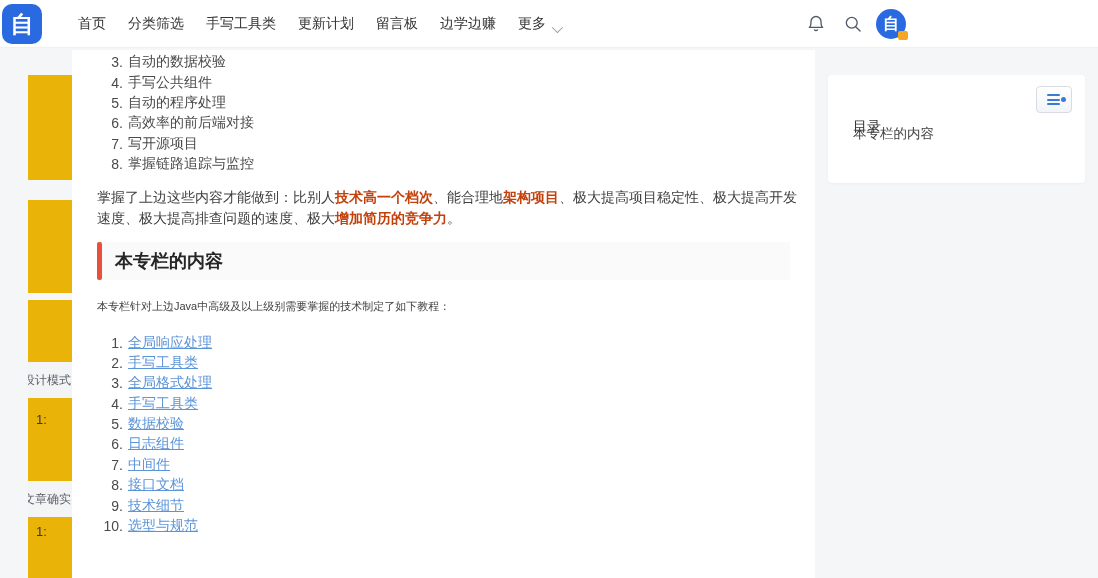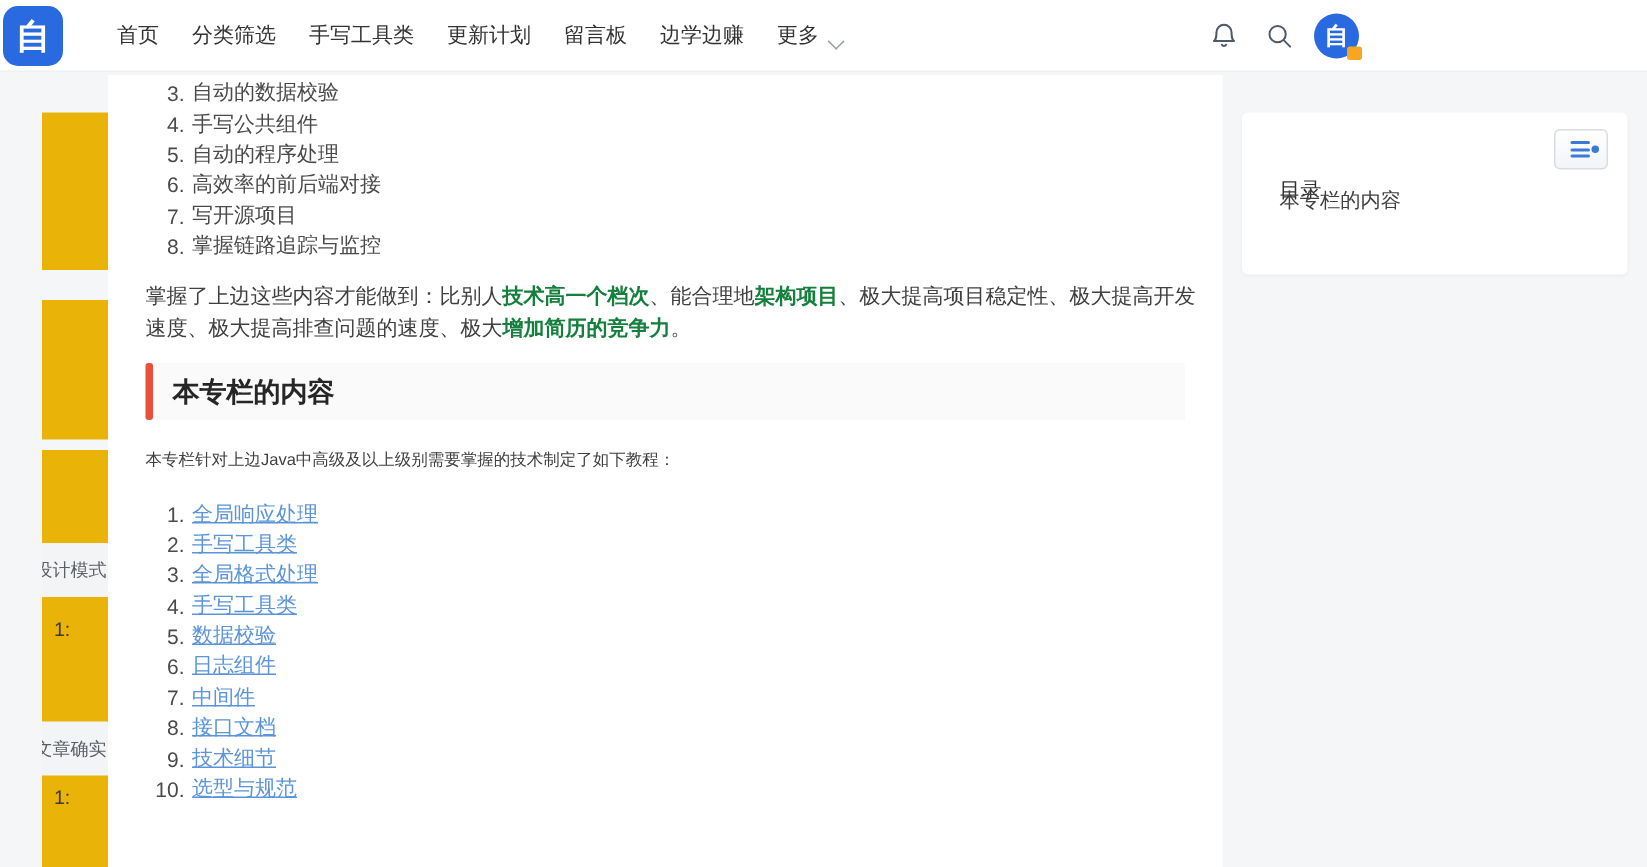--- a/index.html
+++ b/index.html
@@ -64,21 +64,21 @@
   .main-col {
     position: absolute; left: 72px; top: 50px; width: 743px; height: 528px;
     background: #ffffff; padding: 2px 25px 0 25px; overflow: hidden;
   }
   .num-list { margin-top: 0; }
   .num-row { height: 20.4px; display: flex; align-items: center; font-size: 14px; color: #4a4a4a; }
   .num-row .num { width: 26px; text-align: right; margin-right: 5px; flex: none; }
   .summary {
     margin-top: 13px; font-size: 14px; color: #404040; line-height: 21px; width: 700px;
   }
-  .seg-green { color: #15803d; font-weight: 600; }
+  .seg-green { color: #c2410c; font-weight: 600; }
   .section-band {
     margin-top: 13px; height: 38px; background: #fafafa;
     display: flex; align-items: center; position: relative;
   }
   .section-bar { position: absolute; left: 0; top: 0; width: 5px; height: 38px; background: #e8503c; border-radius: 2px; }
   .section-title { margin-left: 18px; font-size: 18px; font-weight: 700; color: #262626; }
   .intro { margin-top: 19px; font-size: 11px; color: #404040; }
   .links-list { margin-top: 18px; }
   .links-list .num-row .txt-link {
     color: #5b94d8; text-decoration: underline; text-decoration-thickness: 1px; cursor: pointer;

